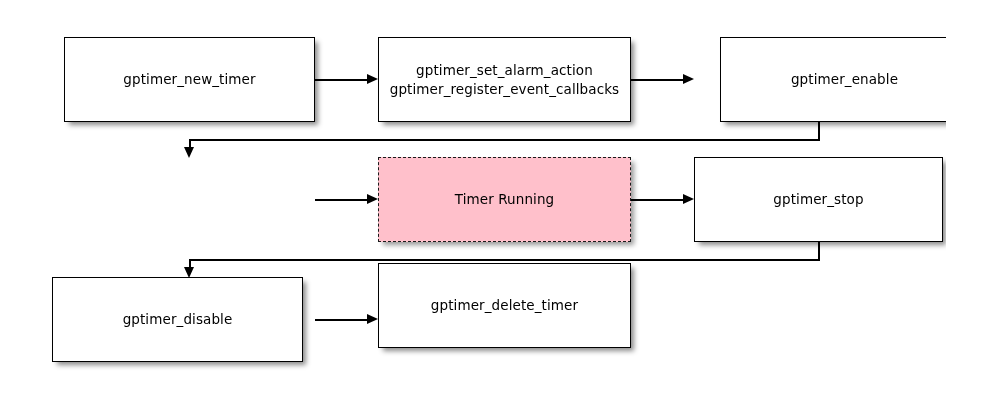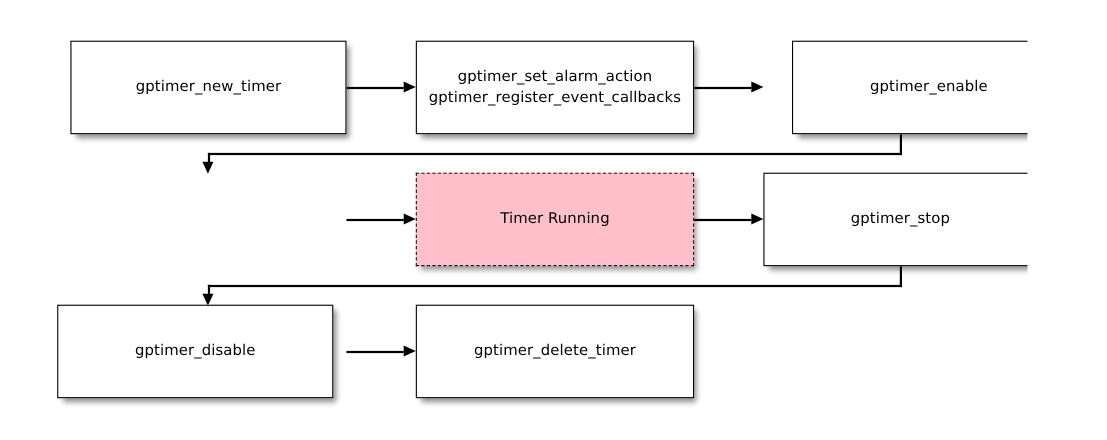--- a/index.html
+++ b/index.html
@@ -9,20 +9,21 @@
   }
   body {
     font-family: "DejaVu Sans", sans-serif;
   }
   #canvas {
     position: relative;
     width: 934px;
     height: 400px;
     background: #ffffff;
     overflow: hidden;
+    padding-left: 12px;
   }
   .node {
     position: absolute;
     box-sizing: border-box;
     background: #ffffff;
     border: 1.4px solid #000000;
     display: flex;
     align-items: center;
     justify-content: center;
     text-align: center;
@@ -91,21 +92,21 @@
   </div>
 
   <div class="node" style="left:694px; top:157px; width:249px; height:85px;">
     <span class="label">gptimer_stop</span>
   </div>
 
   <div class="node" style="left:52px; top:277px; width:251px; height:85px;">
     <span class="label">gptimer_disable</span>
   </div>
 
-  <div class="node" style="left:378px; top:277px; width:253px; height:85px;">
+  <div class="node" style="left:378px; top:263px; width:253px; height:85px;">
     <span class="label">gptimer_delete_timer</span>
   </div>
 
   <div class="seg h" style="left:315px; top:79px; width:52px;"></div>
   <div class="arrow right" style="left:367px; top:74px;"></div>
 
   <div class="seg h" style="left:631px; top:79px; width:52px;"></div>
   <div class="arrow right" style="left:683px; top:74px;"></div>
 
   <div class="seg v" style="left:818px; top:122px; height:19px;"></div>

